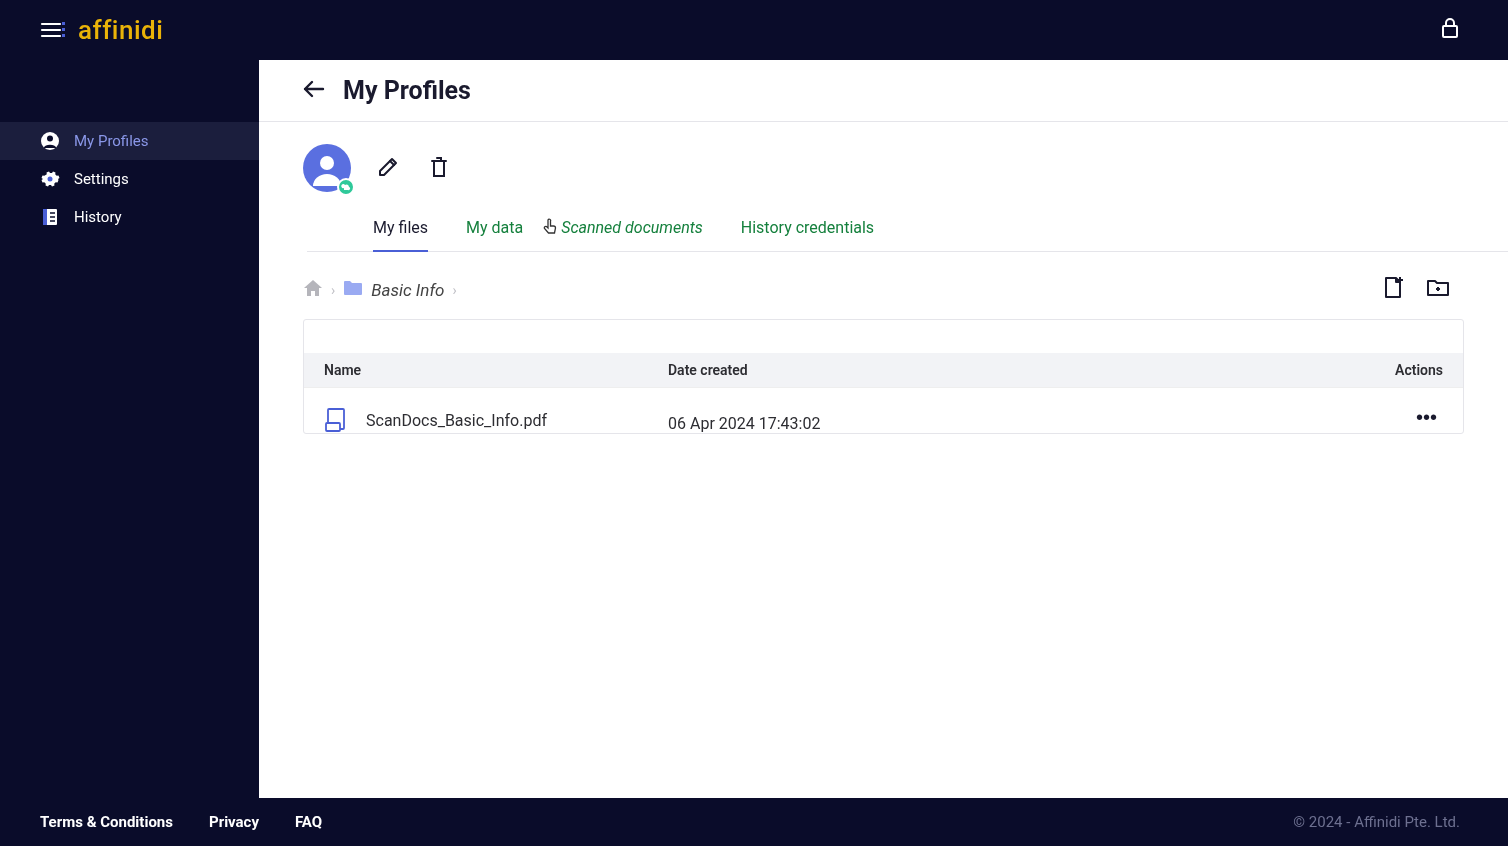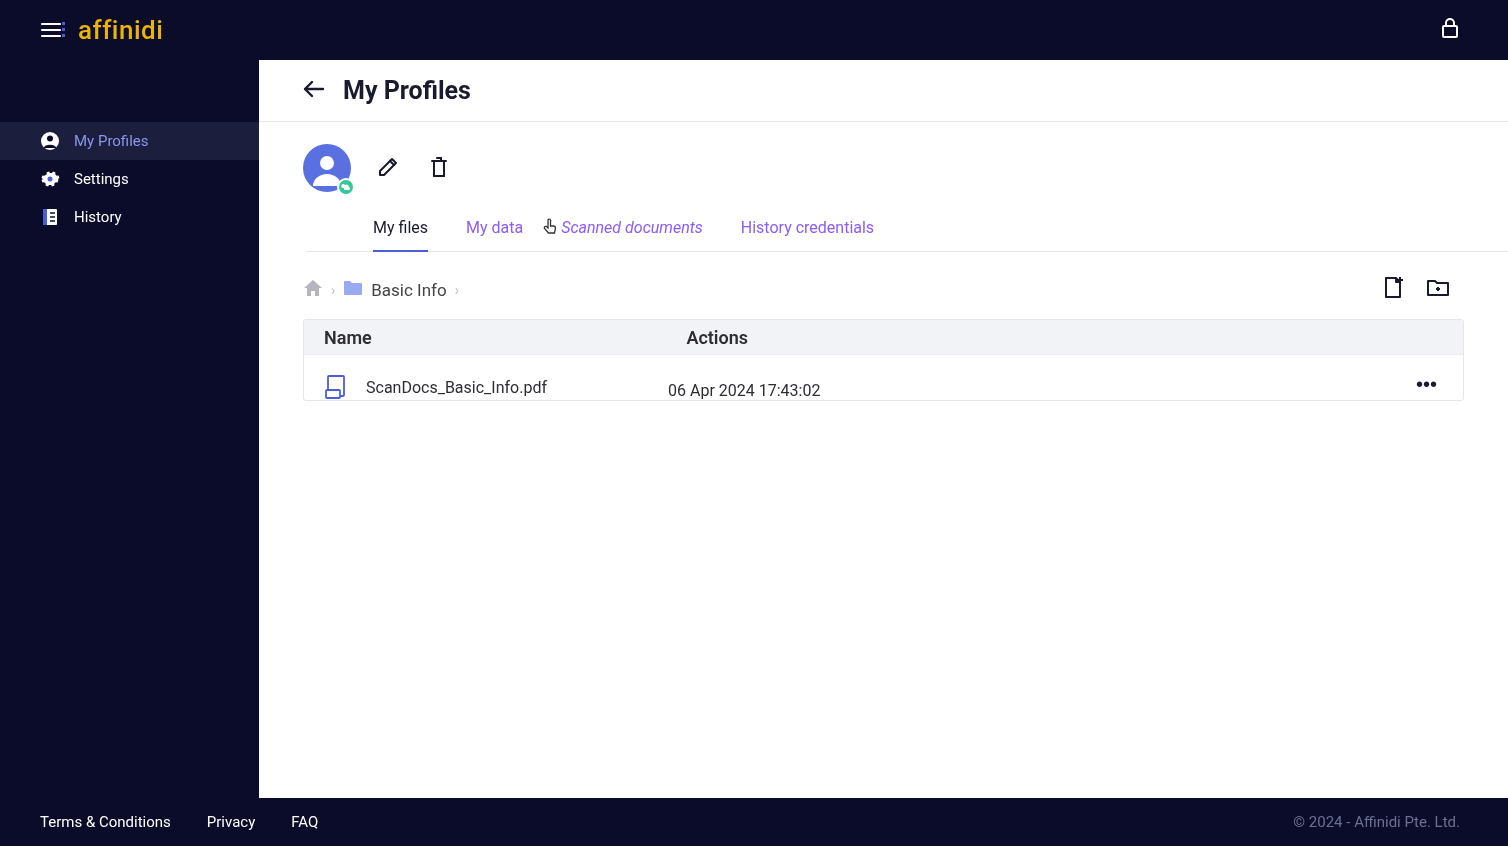--- a/index.html
+++ b/index.html
@@ -107,21 +107,21 @@
   .tabs {
     display: flex;
     gap: 38px;
     padding: 26px 44px 0 66px;
     border-bottom: 1px solid #e5e5ea;
     margin-left: 48px;
   }
   .tab {
     padding-bottom: 14px;
     font-size: 16px;
-    color: #8b5cf6;
+    color: #15803d;
     cursor: pointer;
     position: relative;
   }
   .tab.active {
     color: #1a1a2e;
   }
   .tab.active::after {
     content: "";
     position: absolute;
     left: 0; right: 0; bottom: -1px;
@@ -143,38 +143,39 @@
   .breadcrumb {
     display: flex;
     align-items: center;
     gap: 8px;
     font-size: 17px;
     color: #6a6a70;
   }
   .breadcrumb .bc-chevron { color: #c0c0c6; font-size: 14px;}
   .bc-folder { color: #9aaaf2; }
   .bc-home { color: #b0b0b6; }
-  .bc-current { color: #444; }
+  .bc-current { color: #444; font-style: italic; }
   .toolbar-right { display:flex; gap: 18px; }
   .toolbar-right button { background:none; border:none; cursor:pointer; color:#1a1a2e; padding:2px;}
   .table {
     margin: 0 44px;
     border: 1px solid #e5e5ea;
     border-radius: 3px;
     overflow: hidden;
   }
   .thead {
     display: flex;
     background: #f2f3f6;
     height: 34px;
     align-items: center;
-    font-size: 18px;
+    font-size: 14px;
     font-weight: 600;
     color: #2d2d32;
     padding: 0 20px;
+    margin-top: 33px;
   }
   .col-name { flex: 0 0 344px; }
   .col-date { flex: 1; }
   .col-actions { flex: 0 0 80px; text-align: right; }
   .trow {
     display: flex;
     height: 46px;
     align-items: flex-end;
     padding: 0 20px;
     font-size: 16px;
@@ -188,21 +189,21 @@
     height: 48px;
     background: #0a0c2a;
     display: flex;
     align-items: center;
     justify-content: space-between;
     padding: 0 48px 0 40px;
     color: #fff;
     font-size: 15px;
   }
   .footer-left { display: flex; gap: 36px; }
-  .footer-left span { cursor: pointer; }
+  .footer-left span { cursor: pointer; font-weight: bold; }
   .footer-right { color: #6d7090; }
 </style>
 </head>
 <body>
 
 <div class="topbar">
   <div class="logo">
     <span class="logo-mark">
       <svg width="28" height="24" viewBox="0 0 28 24">
         <g stroke="#fff" stroke-width="2.2" fill="none" stroke-linecap="round">
@@ -357,20 +358,21 @@
               <path d="M10 11 H14 M12 9 V13"></path>
             </svg>
           </span>
         </button>
       </div>
     </div>
 
     <div class="table">
       <div class="thead">
         <div class="col-name">Name</div>
+        <div class="col-date">Date created</div>
         <div class="col-actions">Actions</div>
       </div>
       <div class="trow">
         <div class="col-name">
           <span class="file-icon-wrap">
             <svg width="24" height="26" viewBox="0 0 24 26" stroke="#4a5fd6" stroke-width="1.8" fill="none">
               <rect x="4" y="2" width="16" height="20" rx="1"></rect>
               <rect x="2" y="16" width="14" height="8" rx="1" fill="#fff"></rect>
             </svg>
           </span>

